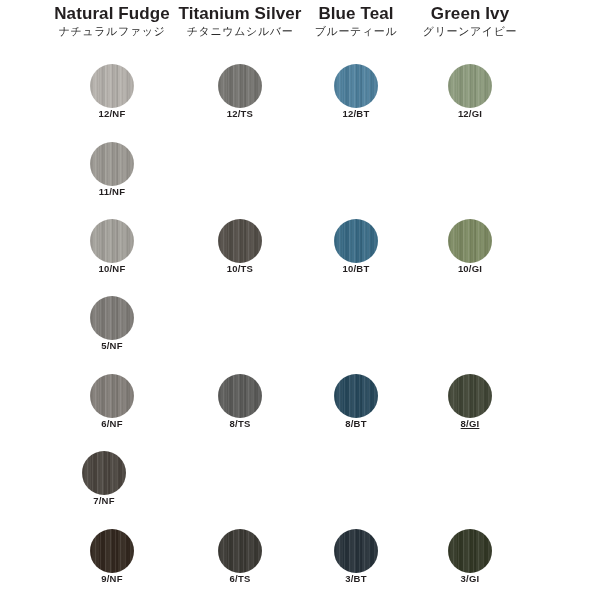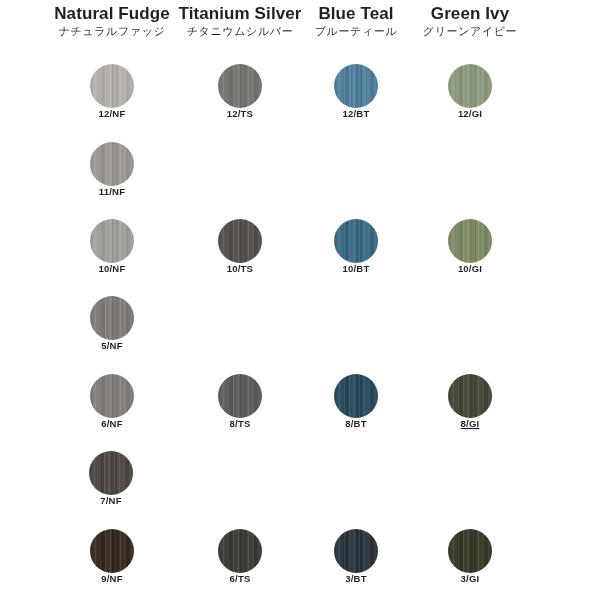--- a/index.html
+++ b/index.html
@@ -184,21 +184,21 @@
         <div class="swatch-label">8/TS</div>
       </div>
       <div class="swatch-cell" style="left: 356px; top: 322px;">
         <div class="swatch-dot" style="background-color: rgb(39, 73, 92);"></div>
         <div class="swatch-label">8/BT</div>
       </div>
       <div class="swatch-cell" style="left: 470px; top: 322px; text-decoration: underline;">
         <div class="swatch-dot" style="background-color: rgb(65, 70, 54);"></div>
         <div class="swatch-label">8/GI</div>
       </div>
-      <div class="swatch-cell" style="left: 111px; top: 399px;">
+      <div class="swatch-cell" style="left: 104px; top: 399px;">
         <div class="swatch-dot" style="background-color: rgb(75, 69, 63);"></div>
         <div class="swatch-label">7/NF</div>
       </div>
       <div class="swatch-cell" style="left: 112px; top: 477px;">
         <div class="swatch-dot" style="background-color: rgb(51, 40, 31);"></div>
         <div class="swatch-label">9/NF</div>
       </div>
       <div class="swatch-cell" style="left: 240px; top: 477px;">
         <div class="swatch-dot" style="background-color: rgb(59, 57, 52);"></div>
         <div class="swatch-label">6/TS</div>

